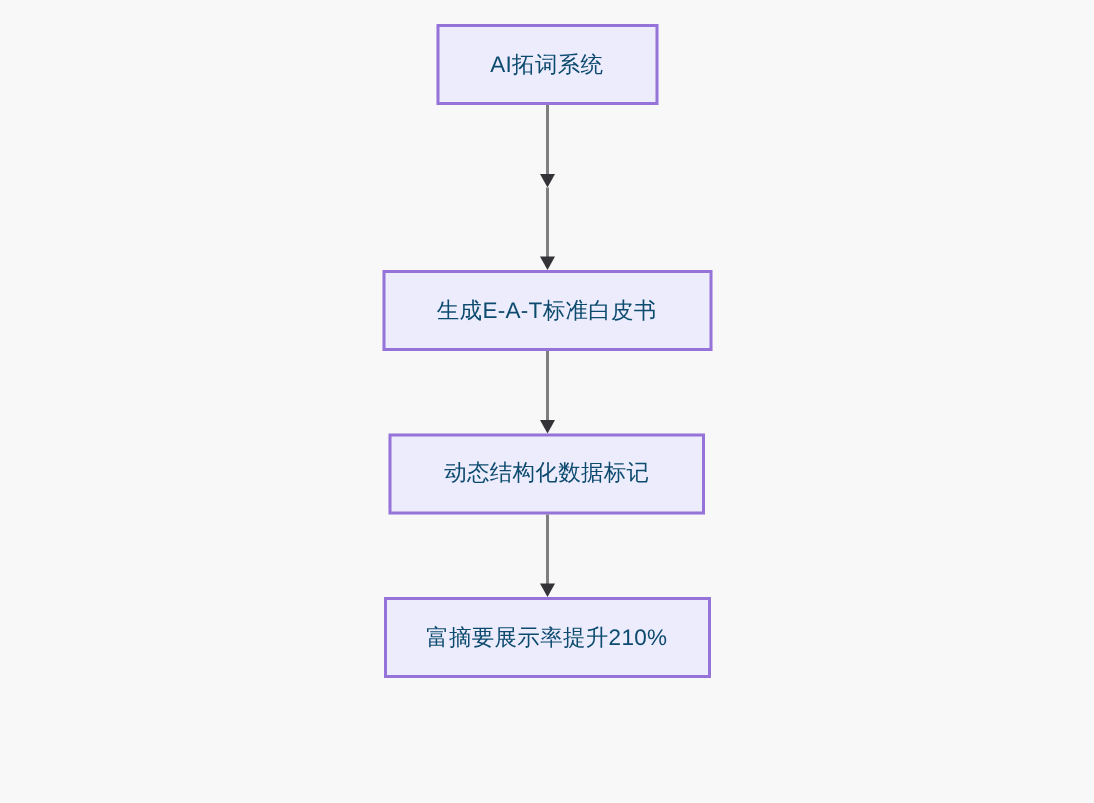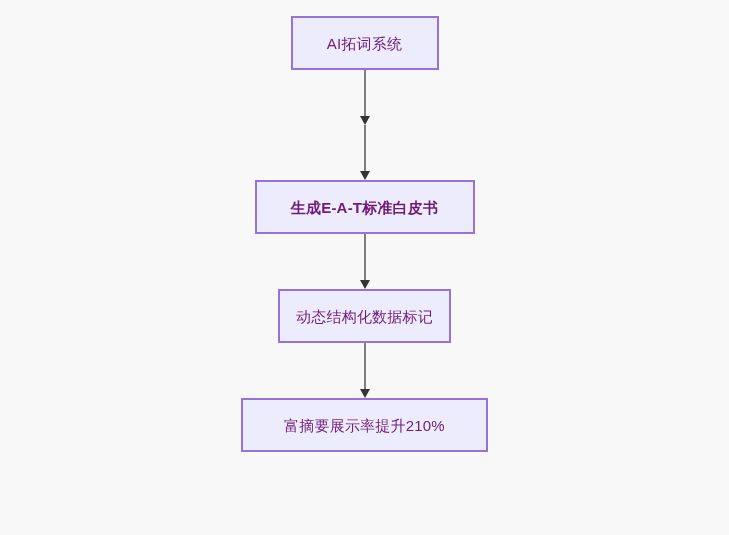--- a/index.html
+++ b/index.html
@@ -24,37 +24,37 @@
   }
 
   .node {
     box-sizing: border-box;
     height: 54px;
     background: #ececfd;
     border: 2px solid #9673d8;
     display: flex;
     align-items: center;
     justify-content: center;
-    color: #701a75;
+    color: #0c4a6e;
     font-size: 15px;
     letter-spacing: 0.2px;
     white-space: nowrap;
   }
 
   .node-label {
     line-height: 1;
     padding: 0 18px;
   }
 
   
   .node-w1 { width: 148px; }
   .node-w2 { width: 191px; }
-  .node-w3 { width: 220px; font-weight: bold; }
-  .node-w4 { width: 173px; }
-  .node-w5 { width: 247px; text-align: right; }
+  .node-w3 { width: 220px; }
+  .node-w4 { width: 211px; font-family: Liberation Mono, monospace; }
+  .node-w5 { width: 218px; text-align: right; }
 
   .connector {
     position: relative;
     width: 14px;
     height: 55px;
     display: flex;
     justify-content: center;
   }
   .connector .line {
     position: absolute;

